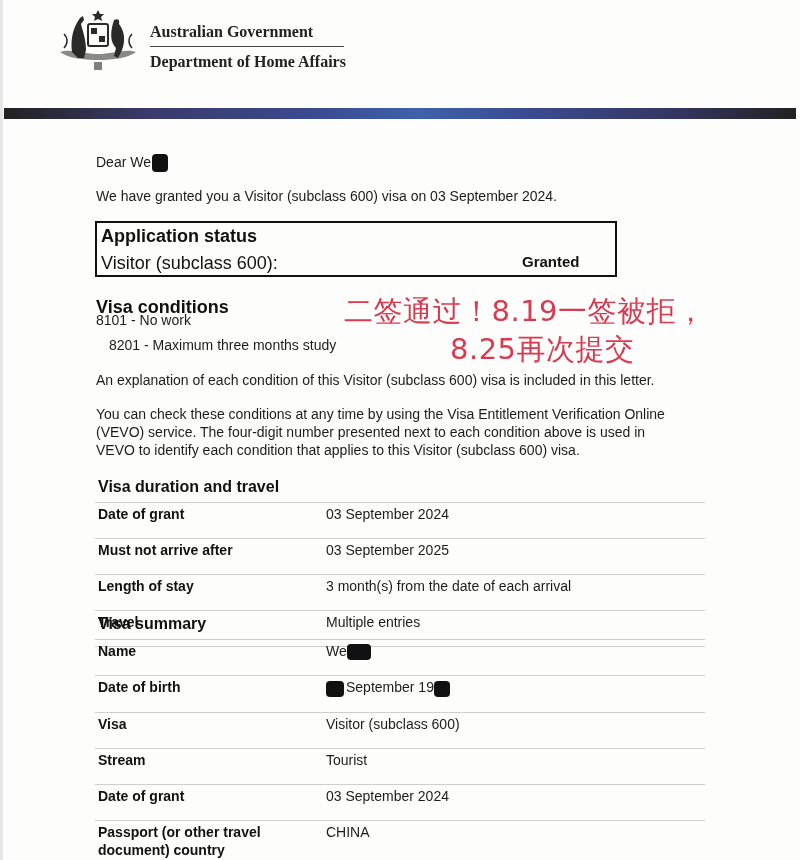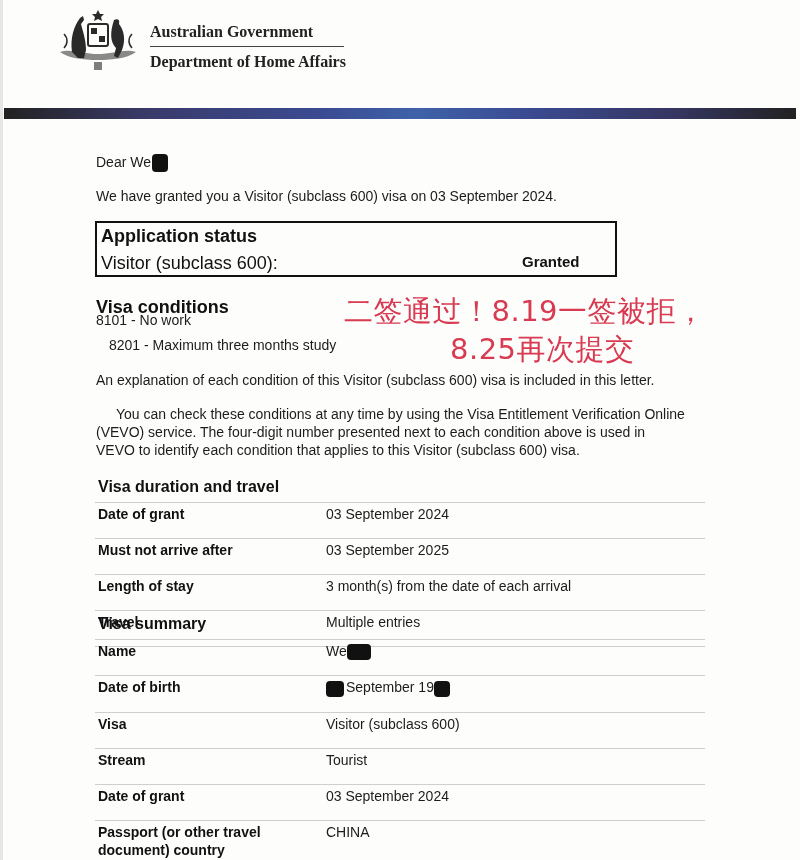--- a/index.html
+++ b/index.html
@@ -79,21 +79,21 @@
 
 <div class="h-cond">Visa conditions</div>
 <div class="cond-item" style="top:304px;margin-top:8px;">8101 - No work</div>
 <div class="cond-item" style="top:337px;margin-left:13px;">8201 - Maximum three months study</div>
 
 <div class="annot" style="left:344px; top:292px;">二签通过！8.19一签被拒，</div>
 <div class="annot" style="left:450px; top:330px;">8.25再次提交</div>
 
 <div class="p" style="top:371px;">An explanation of each condition of this Visitor (subclass 600) visa is included in this letter.</div>
 
-<div class="p" style="top:405px;margin-left:20px;">You can check these conditions at any time by using the Visa Entitlement Verification Online</div>
+<div class="p" style="top:405px;">You can check these conditions at any time by using the Visa Entitlement Verification Online</div>
 <div class="p" style="top:423px;">(VEVO) service. The four-digit number presented next to each condition above is used in</div>
 <div class="p" style="top:441px;">VEVO to identify each condition that applies to this Visitor (subclass 600) visa.</div>
 
 <div class="sec-title" style="top:478px;">Visa duration and travel</div>
 <table class="kv-table" style="top:502px;">
   <tbody>
       <tr>
         <td class="k">Date of grant</td>
         <td class="v">03 September 2024</td>
       </tr>

